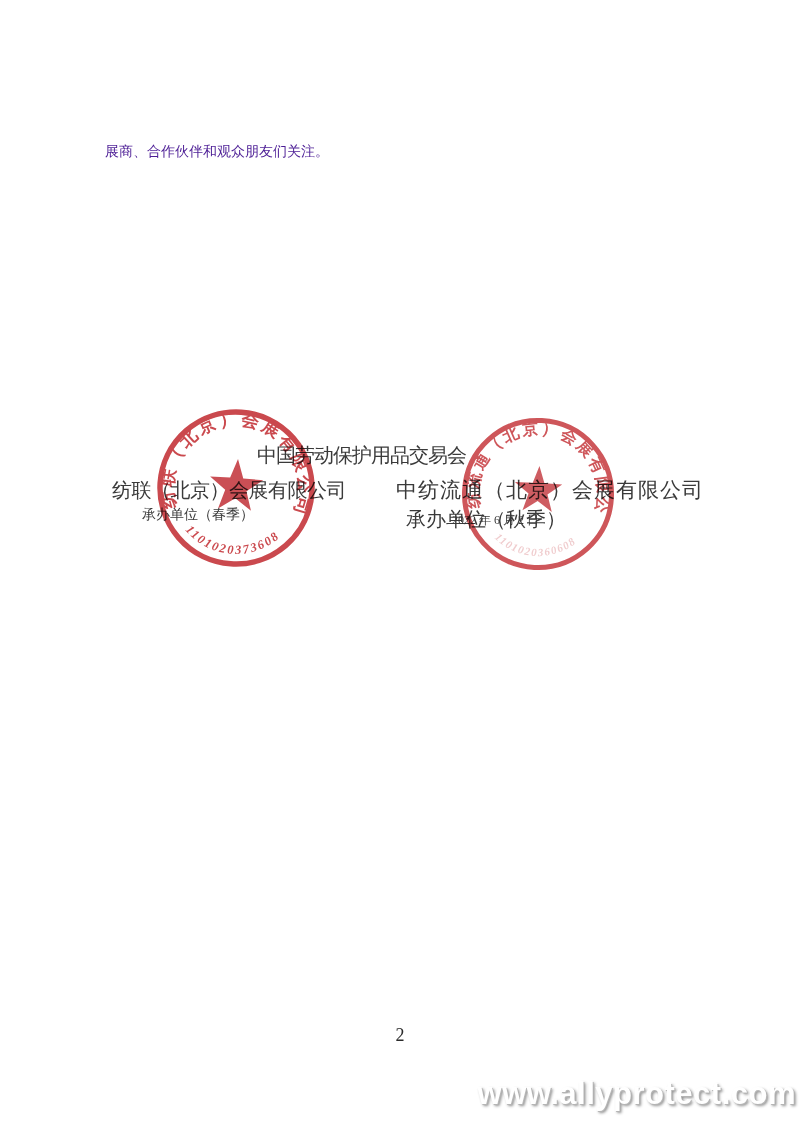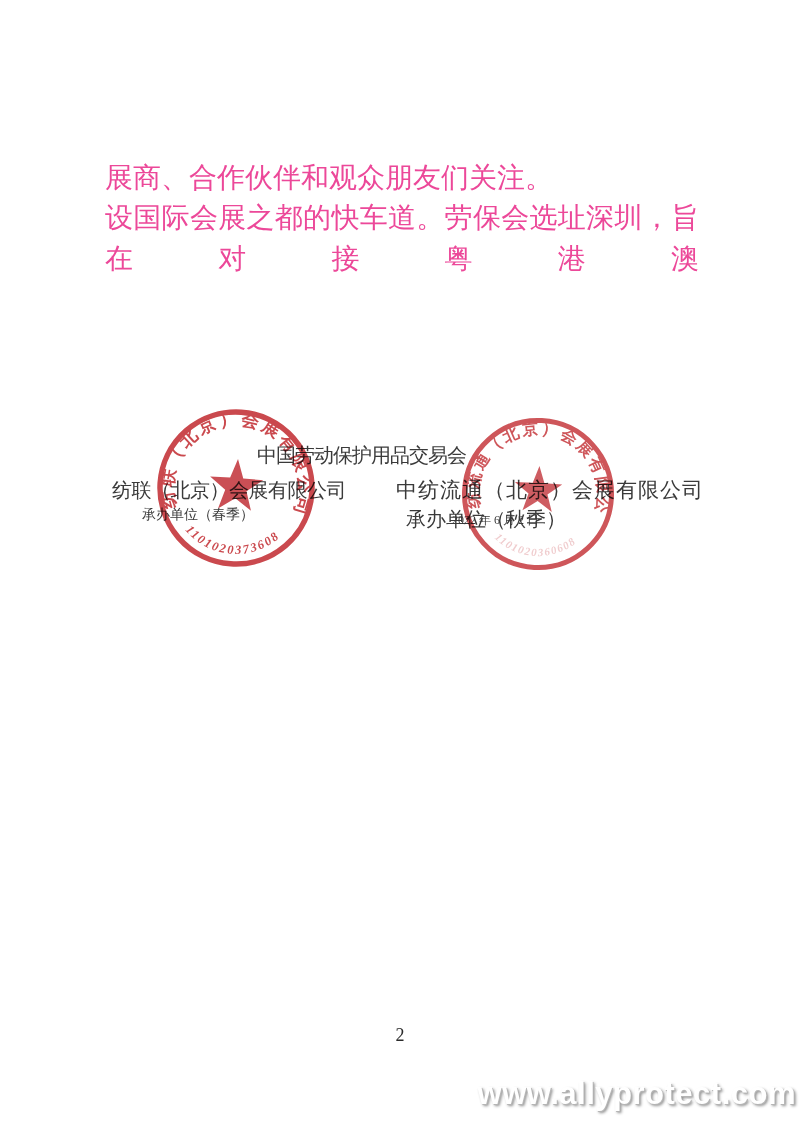--- a/index.html
+++ b/index.html
@@ -8,25 +8,24 @@
     background: #ffffff;
     position: relative;
     overflow: hidden;
     font-family: "Liberation Serif", "DejaVu Serif", serif;
   }
   
   .doc-text {
     position: absolute;
     left: 105px; top: 132px;
     width: 594px;
-    font-size: 28px;
+    font-size: 14px;
     line-height: 40.4px;
-    color: #ec4899;
+    color: #4c1d95;
     letter-spacing: 0;
-    margin-top: 26px;
   }
   .doc-line { text-align: justify; }
   .doc-line.full { text-align-last: justify; }
   .doc-line.indent { text-indent: 43px; }
 
   
   .sig { position: absolute; color: #3a3a3a; white-space: nowrap; }
   .sig-org          { left: 257px; top: 442px; font-size: 20px; letter-spacing: -1px; }
   .sig-left-company { left: 112px; top: 477px; font-size: 20px; letter-spacing: -0.5px; }
   .sig-right-company{ left: 396px; top: 476px; font-size: 21px; letter-spacing: 1px; }
@@ -65,21 +64,20 @@
     text-shadow: 1px 1px 0 #b5b5b5, 2px 2px 3px #8e8e8e;
     white-space: nowrap;
     margin-left: 19px;
   }
 </style>
 </head>
 <body>
 
 <div class="doc-text">
   <div class="doc-line">展商、合作伙伴和观众朋友们关注。</div>
-  <div class="doc-line full">设国际会展之都的快车道。劳保会选址深圳，旨在对接粤港澳</div>
 </div>
 
 <div class="sig sig-org">中国劳动保护用品交易会</div>
 <div class="sig sig-left-company">纺联（北京）会展有限公司</div>
 <div class="sig sig-right-company">中纺流通（北京）会展有限公司</div>
 <div class="sig sig-left-role">承办单位（春季）</div>
 <div class="sig sig-right-role">承办单位（秋季）</div>
 <div class="sig sig-date">2022 年 6 月 2 日</div>
 
 <svg class="stamp stamp-left" width="166" height="170" viewBox="0 0 166 170" aria-hidden="true">

